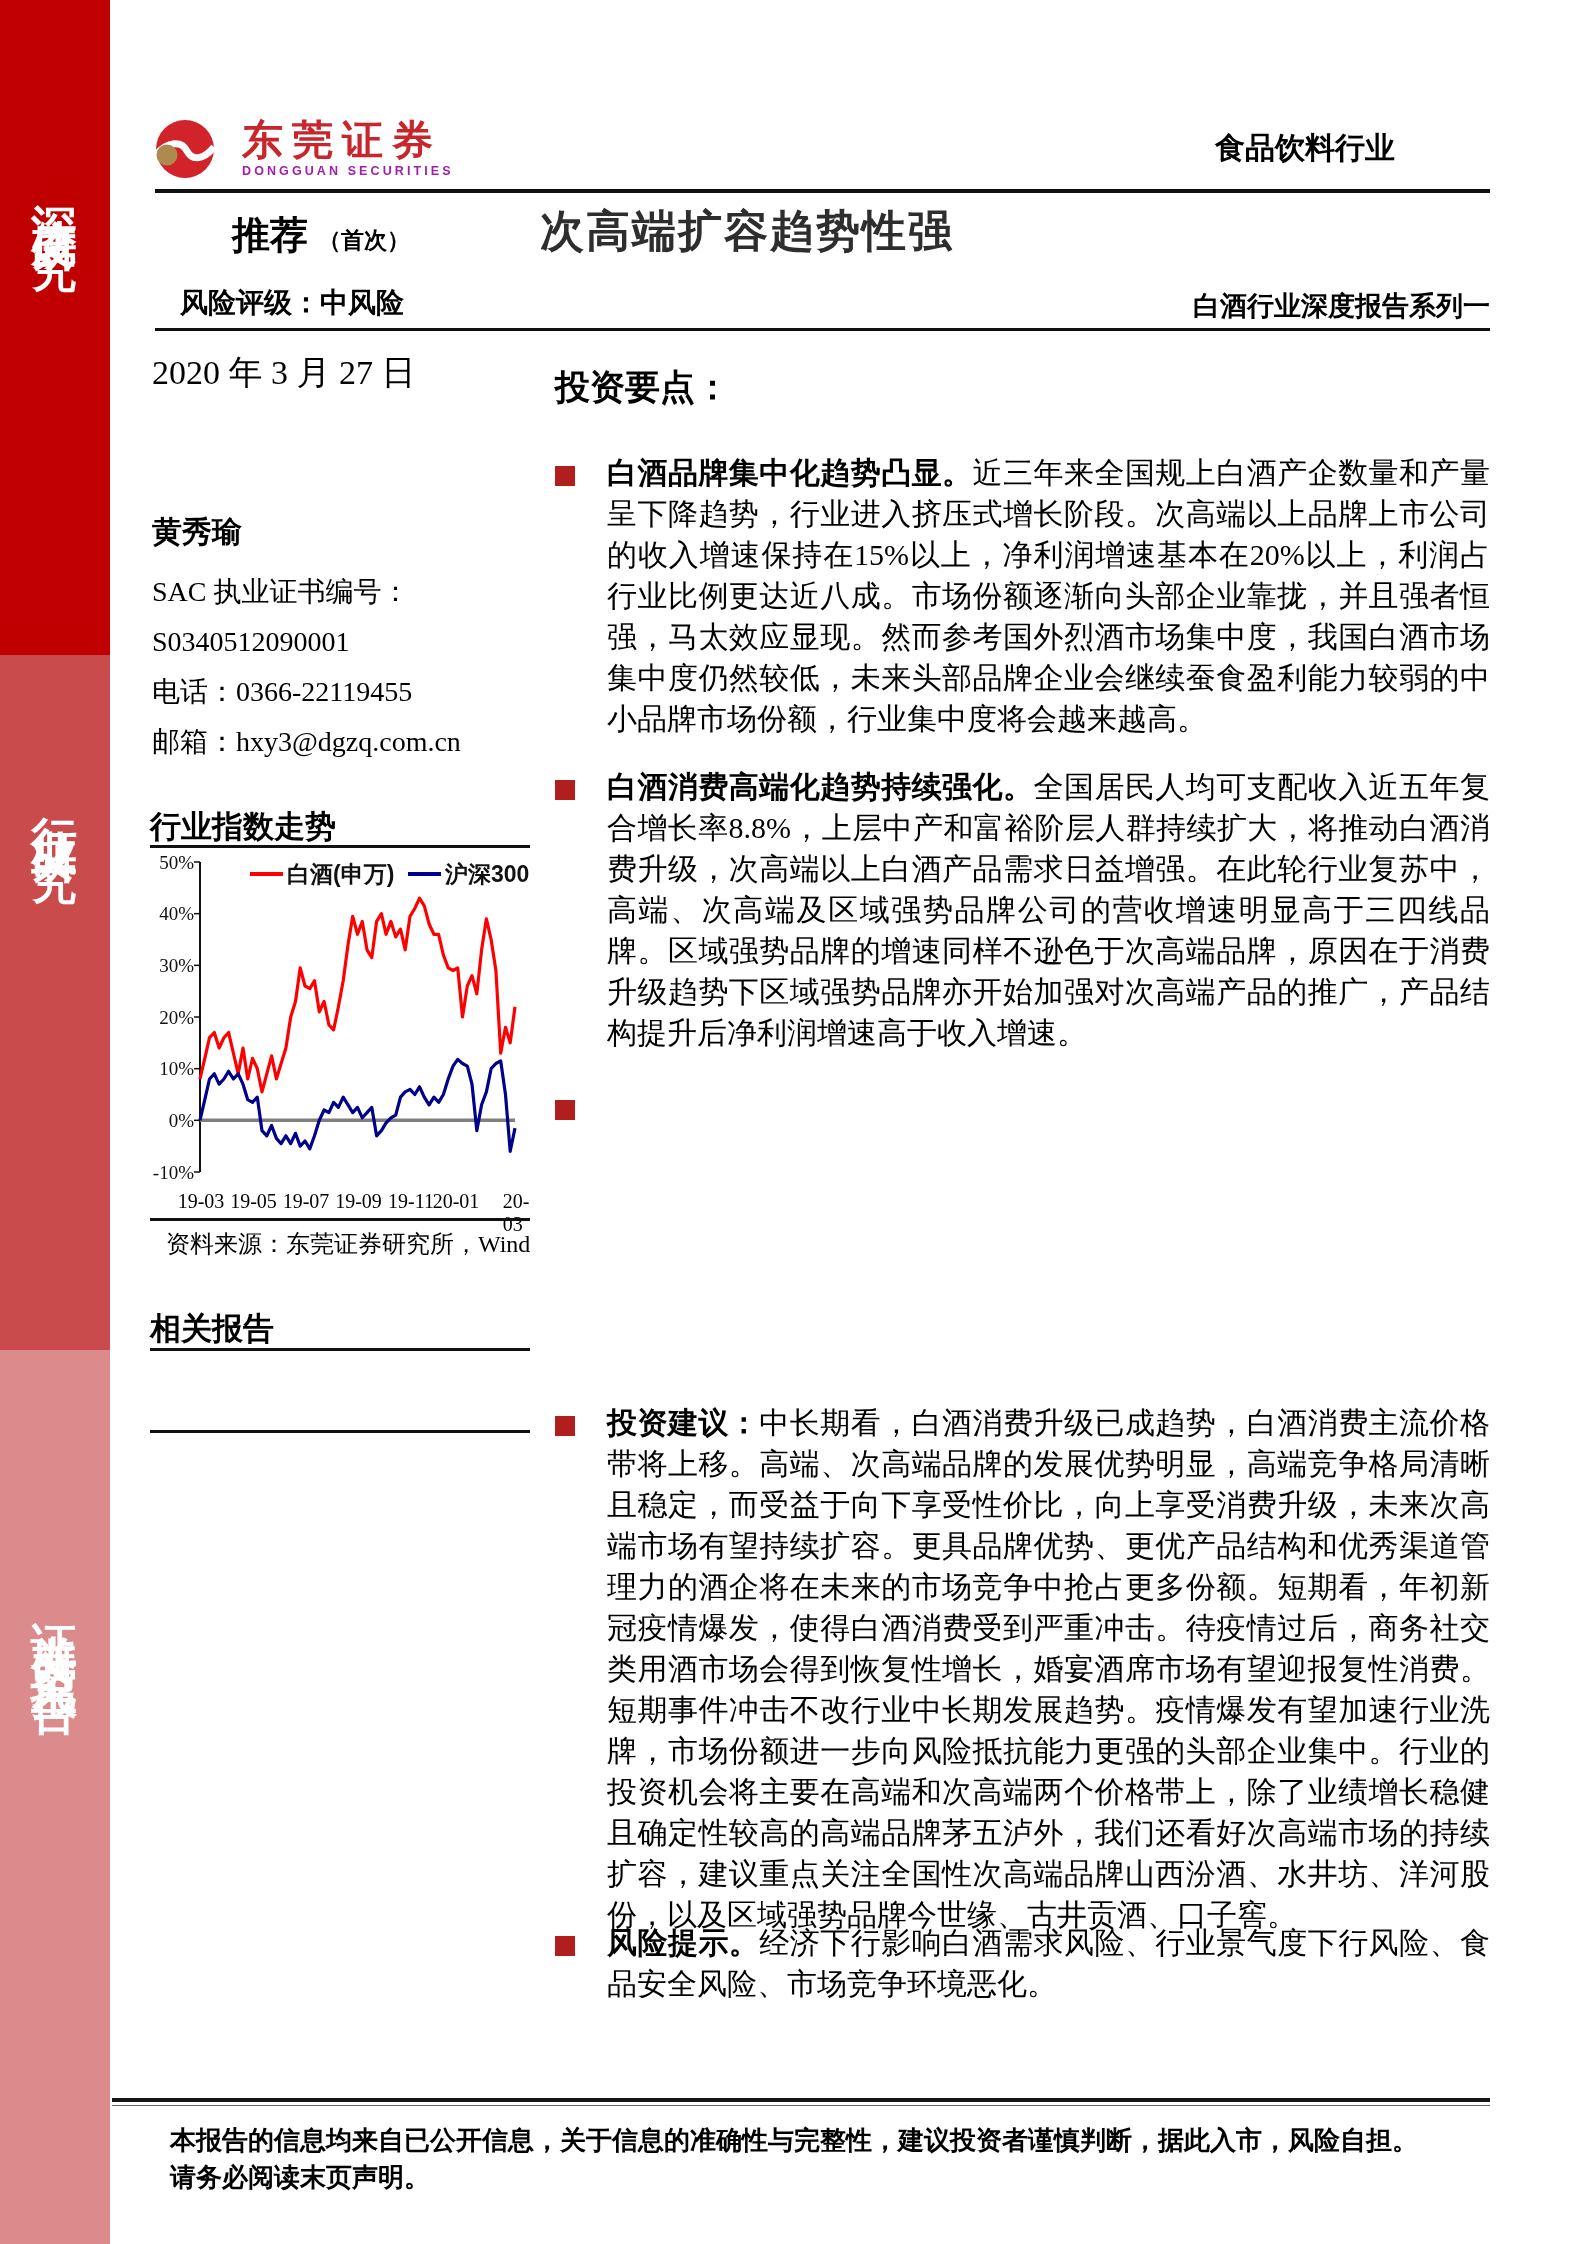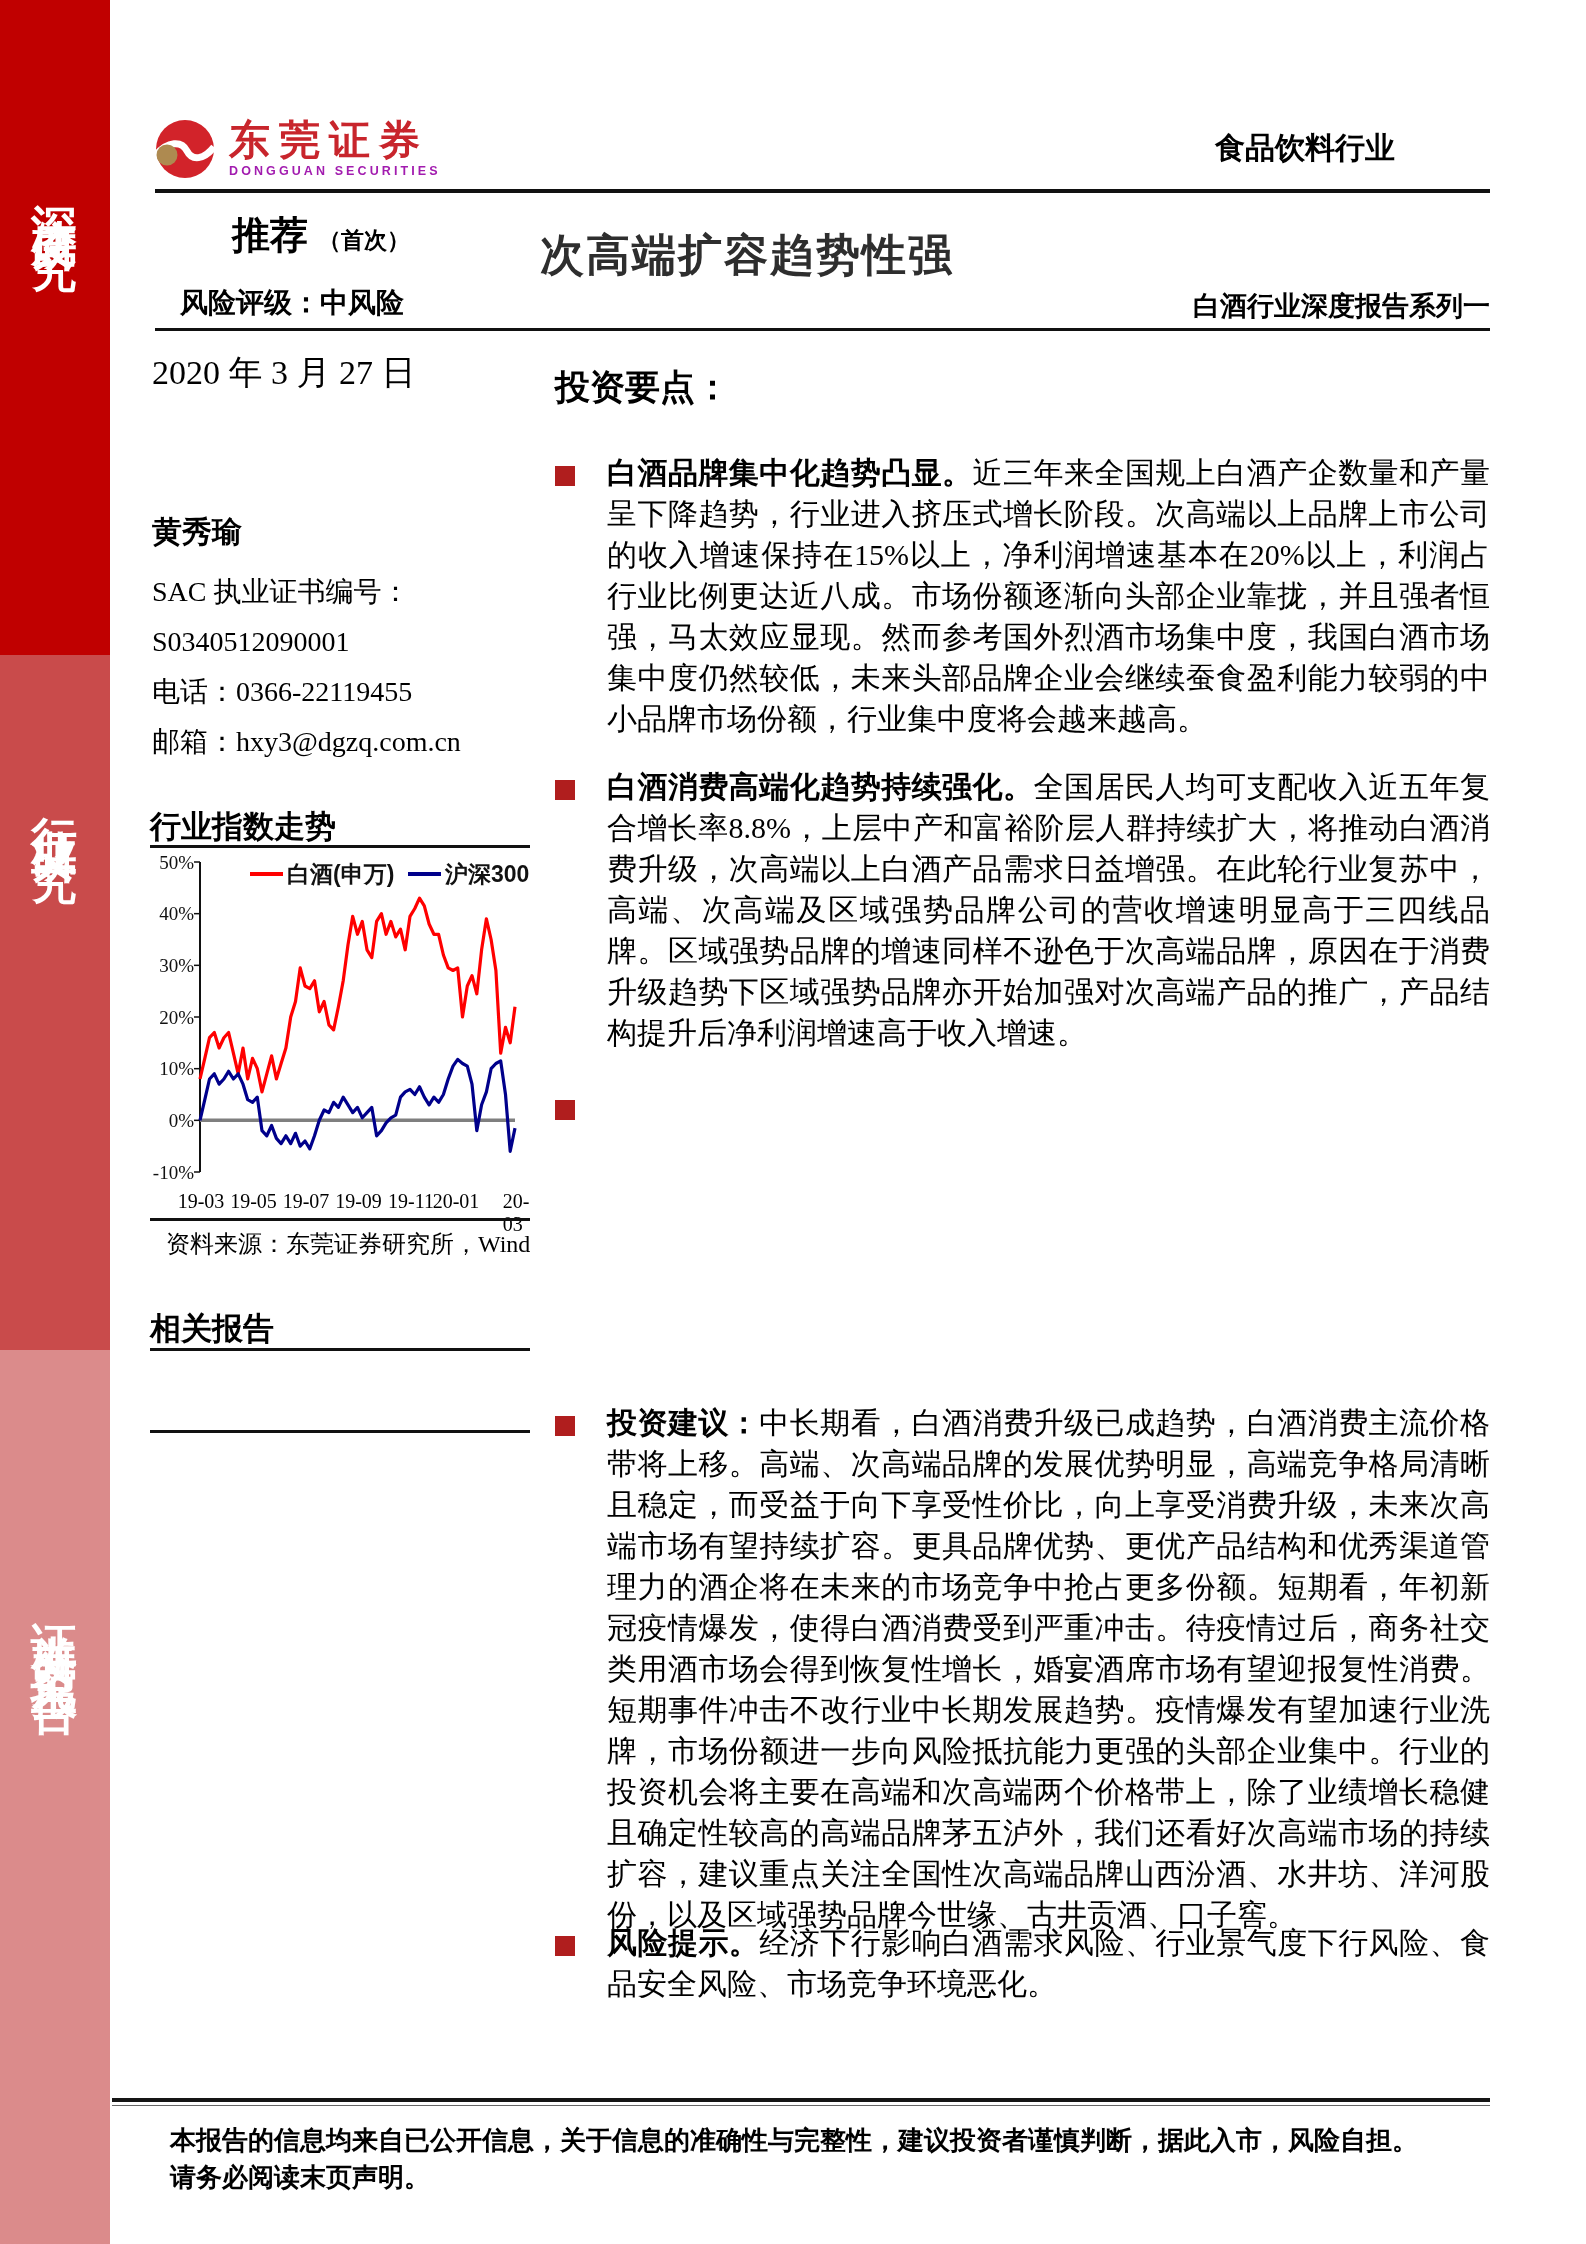--- a/index.html
+++ b/index.html
@@ -10,35 +10,35 @@
   .sb-sec{position:absolute;left:0;width:110px;}
   .sb-dark{top:0;height:655px;background:#C00000;}
   .sb-mid{top:655px;height:695px;background:#C94B4B;}
   .sb-light{top:1350px;height:894px;background:#DB8B8B;}
   .sb-label{position:absolute;left:50%;transform:translateX(-50%);
             writing-mode:vertical-rl;text-orientation:upright;
             color:#fff;font-family:"Liberation Sans","DejaVu Sans",sans-serif;
             font-weight:bold;font-size:46px;letter-spacing:13px;white-space:nowrap;}
   
   .logo{position:absolute;left:153px;top:118px;display:flex;align-items:flex-start;}
-  .logo-txt{margin-left:14px;}
+  .logo-txt{margin-left:27px;}
   .logo-cn{color:#C8252C;font-size:41px;font-weight:bold;letter-spacing:9px;line-height:44px;}
   .logo-en{color:#a21caf;font-family:"Liberation Sans",sans-serif;font-size:12.5px;
            font-weight:bold;letter-spacing:3.1px;margin-top:2px;}
   .industry{position:absolute;right:191px;top:128px;font-family:"Liberation Sans",sans-serif;
             font-size:30px;font-weight:bold;}
   .rule{position:absolute;background:#111;}
   .rule-h1{left:155px;top:189px;width:1335px;height:4px;}
   .rule-h2{left:155px;top:328px;width:1335px;height:3px;}
   .rating-row{position:absolute;left:232px;top:210px;display:flex;align-items:baseline;
               font-family:"Liberation Sans",sans-serif;}
   .rating{font-size:38px;font-weight:bold;}
   .rating-note{font-size:23px;font-weight:600;margin-left:10px;}
   .doc-title{position:absolute;left:540px;top:202px;font-family:"Liberation Sans",sans-serif;
-             font-size:44px;font-weight:bold;color:#2E2E2E;letter-spacing:2px;margin-top:24px;}
+             font-size:44px;font-weight:bold;color:#2E2E2E;letter-spacing:2px;}
   .risk{position:absolute;left:180px;top:284px;font-family:"Liberation Sans",sans-serif;
         font-size:28px;font-weight:bold;}
   .series-name{position:absolute;right:96px;top:288px;font-family:"Liberation Sans",sans-serif;
         font-size:27px;font-weight:bold;}
   .date{position:absolute;left:152px;top:350px;font-size:34px;}
   
   .analyst{position:absolute;left:152px;top:512px;}
   .analyst-name{font-family:"Liberation Sans",sans-serif;font-weight:bold;font-size:30px;margin-bottom:18px;}
   .analyst-line{font-size:28px;line-height:41px;margin-top:9px;}
   .chart-head{position:absolute;left:150px;top:806px;font-family:"Liberation Sans",sans-serif;

